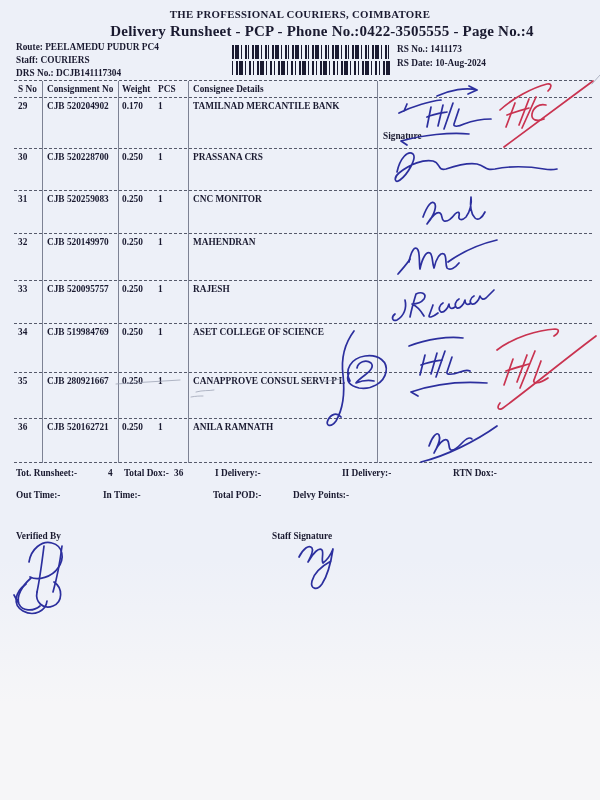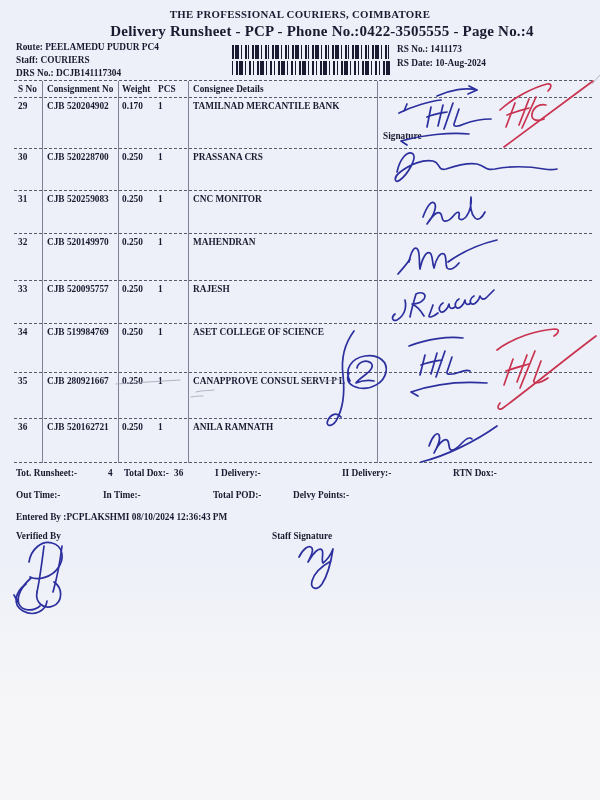--- a/index.html
+++ b/index.html
@@ -143,21 +143,20 @@
   <div class="abs" style="top:468px;left:174px;">36</div>
   <div class="abs" style="top:468px;left:215px;">I Delivery:-</div>
   <div class="abs" style="top:468px;left:342px;">II Delivery:-</div>
   <div class="abs" style="top:468px;left:453px;">RTN Dox:-</div>
 
   <div class="abs" style="top:490px;left:16px;">Out Time:-</div>
   <div class="abs" style="top:490px;left:103px;">In Time:-</div>
   <div class="abs" style="top:490px;left:213px;">Total POD:-</div>
   <div class="abs" style="top:490px;left:293px;">Delvy Points:-</div>
 
-  <div class="abs" style="top:512px;left:16px;">Entered By :PCPLAKSHMI 08/10/2024 12:36:43 PM</div>
 
   <div class="abs sig-label" style="top:531px;left:16px;">Verified By</div>
   <div class="abs sig-label" style="top:531px;left:272px;">Staff Signature</div>
 
   <svg class="ink" width="600" height="800" viewBox="0 0 600 800">
 
     <g class="ink-blue">
       <path d="M437,96 C450,90 466,87 477,90 M477,90 l-8,-4 M477,90 l-9,4"></path>
       <path d="M399,113 C413,106 431,101 441,100 M404,111 l3,-7"></path>
       <path d="M431,107 L427,127"></path>

